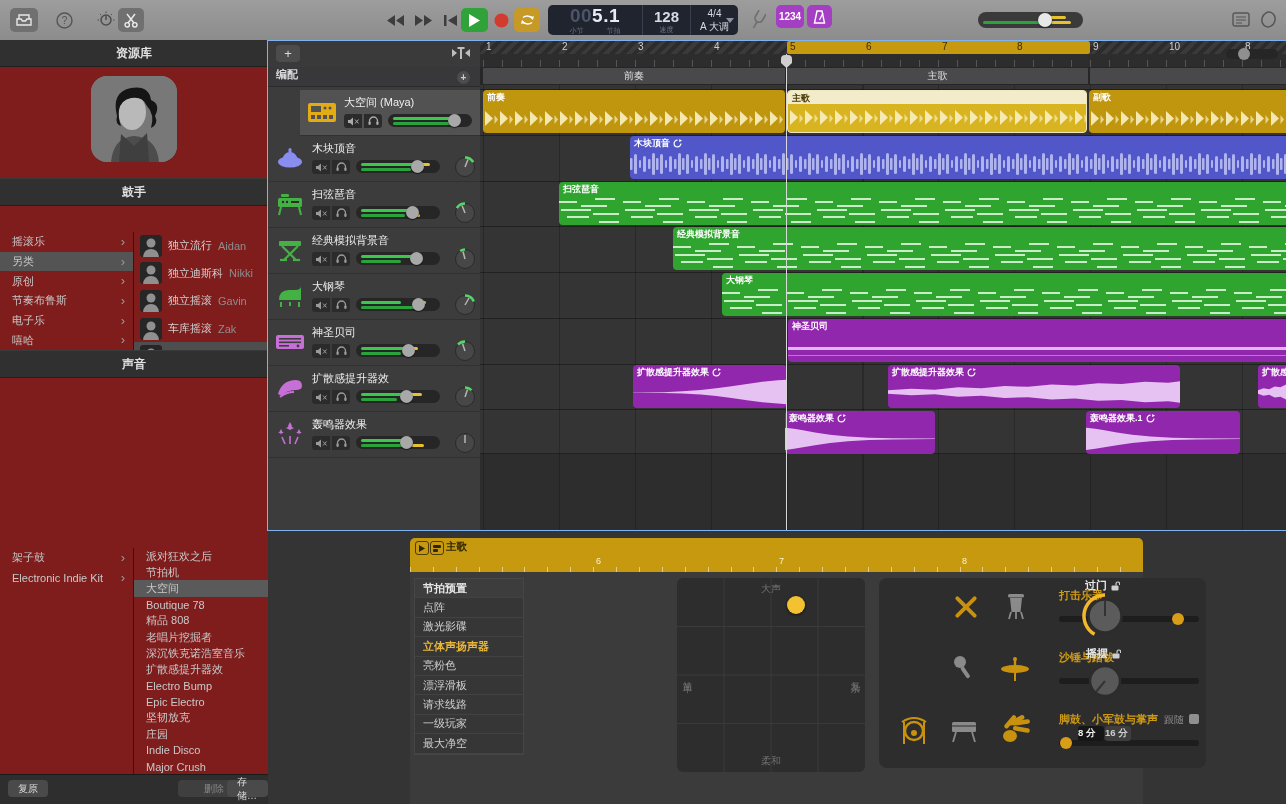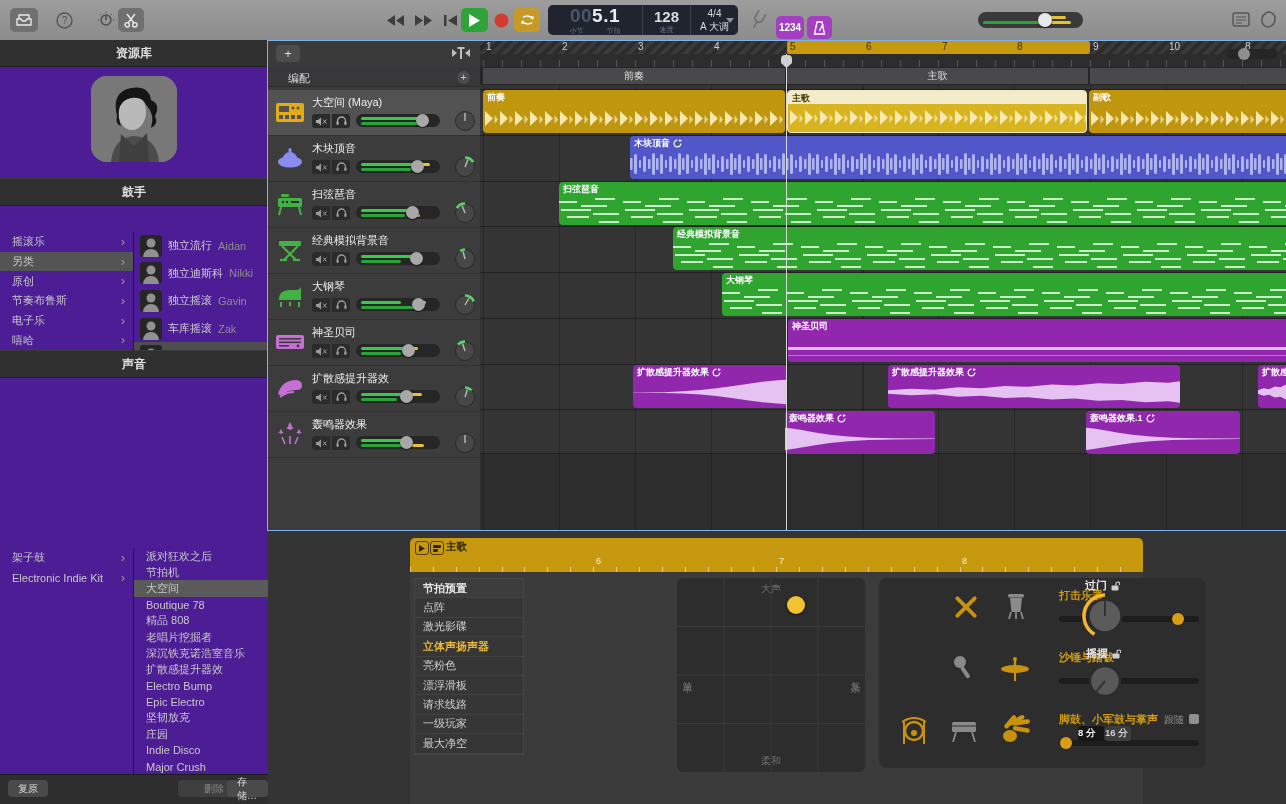--- a/index.html
+++ b/index.html
@@ -15,26 +15,26 @@
   .lcd{position:absolute;left:548px;top:5px;width:190px;height:30px;background:#20242f;border-radius:5px;display:flex;}
   .lcdsec{position:relative;height:100%;}
   .lcd .div{width:1px;background:#3a4050;height:100%;}
   .lcdpos{width:94px;text-align:center;}
   .lcdbig{font-size:19px;font-weight:bold;color:#e8ebf2;line-height:20px;letter-spacing:.5px;}
   .lcddim{color:#4c5568;}
   .lcdlab{font-size:7px;color:#6b7486;display:flex;justify-content:space-around;padding:0 10px;}
   .lcdtempo{width:47px;text-align:center;}
   .lcdkey{width:47px;text-align:center;font-size:10px;color:#d7dbe4;line-height:13px;padding-top:2px;}
   .chev{position:absolute;right:4px;top:13px;width:0;height:0;border-left:4px solid transparent;border-right:4px solid transparent;border-top:5px solid #8a93a6;}
-  .pbtn{position:absolute;top:16px;height:23px;border-radius:5px;background:#a43fc4;color:#fff;display:flex;align-items:center;justify-content:center;font-size:10px;font-weight:bold;}
+  .pbtn{position:absolute;top:5px;height:23px;border-radius:5px;background:#a43fc4;color:#fff;display:flex;align-items:center;justify-content:center;font-size:10px;font-weight:bold;}
   .mvol{position:absolute;left:978px;top:12px;width:105px;height:16px;background:#3a3a3a;border-radius:8px;}
   .mvol i{position:absolute;height:3px;border-radius:2px;}
   .mvol b{position:absolute;left:60px;top:1px;width:14px;height:14px;border-radius:50%;background:#e8e8e8;box-shadow:0 1px 2px rgba(0,0,0,.5);}
   
-  .sb{position:absolute;left:0;top:40px;width:268px;height:764px;background:#4c1d95;border-right:1px solid #1c1c1c;}
+  .sb{position:absolute;left:0;top:40px;width:268px;height:764px;background:#7f1d1d;border-right:1px solid #1c1c1c;}
   .sbhead{height:26px;background:#303030;border-top:1px solid #3a3a3a;border-bottom:1px solid #1f1f1f;
           display:flex;align-items:center;justify-content:center;font-size:12px;font-weight:bold;color:#e2e2e2;}
   .cats .row{height:19.7px;display:flex;align-items:center;padding:0 8px 0 12px;font-size:11px;color:#c8c8c8;}
   .cats .row.selected{background:#545454;}
   .cats .row .lab{flex:1;}
   .chr{color:#9a9a9a;font-size:13px;line-height:10px;}
   .twocol{position:relative;}
   .colL{position:absolute;left:0;top:0;width:134px;border-right:1px solid #1e1e1e;box-sizing:border-box;}
   .colR{position:absolute;left:134px;top:0;width:134px;}
   .drm .row{height:27.6px;display:flex;align-items:center;padding-left:6px;font-size:11px;color:#d0d0d0;gap:6px;}
@@ -48,25 +48,25 @@
         display:flex;align-items:center;justify-content:center;padding:0 10px;box-sizing:border-box;}
   .fbtn.dim{color:#858585;background:#3f3f3f;padding-left:26px;}
   
   .main{position:absolute;left:268px;top:41px;width:1018px;height:489px;background:#333;
         outline:2px solid #7fb2f0;outline-offset:-1px;z-index:2;}
   .tcol{position:absolute;left:0;top:0;width:212px;height:489px;background:#3c3c3c;border-right:1px solid #222;}
   .tcoltop{position:absolute;left:0;top:0;width:212px;height:26px;background:#3a3a3a;border-bottom:1px solid #2a2a2a;}
   .addtr{position:absolute;left:8px;top:4px;width:24px;height:17px;background:#4c4c4c;border-radius:4px;color:#ddd;
          font-size:13px;display:flex;align-items:center;justify-content:center;line-height:0;}
   .arrrow{position:absolute;left:0;top:26px;width:212px;height:20px;background:#38383a;border-bottom:1px solid #2a2a2a;
-          display:flex;align-items:flex-end;padding-left:20px;font-size:11px;font-weight:normal;color:#d8d8d8;box-sizing:border-box;}
+          display:flex;align-items:flex-start;padding-left:8px;font-size:11px;font-weight:bold;color:#d8d8d8;box-sizing:border-box;}
   .arrplus{position:absolute;right:10px;top:3.5px;width:13px;height:13px;border-radius:50%;background:#4c4c4c;color:#ccc;
            font-size:10px;display:flex;align-items:center;justify-content:center;}
   .trk{position:absolute;left:0;width:212px;height:45px;background:#3c3c3c;border-bottom:1px solid #313131;}
-  .trk.sel{background:#525252;}
+  .trk.sel{background:#525252;margin-left:32px;}
   .trkname{position:absolute;left:44px;top:5px;font-size:11px;color:#eee;white-space:nowrap;}
   .ticon{position:absolute;left:4px;top:4px;width:36px;height:36px;}
   .msbtn{position:absolute;top:24px;width:18px;height:14px;background:#2b2b2b;display:flex;align-items:center;justify-content:center;}
   .msbtn.m{left:44px;border-radius:3px 0 0 3px;}
   .msbtn.s{left:63px;border-radius:0 3px 3px 0;margin-left:1px;}
   .vsl{position:absolute;left:88px;top:24px;width:84px;height:13px;background:#262626;border-radius:7px;}
   .vsl i{position:absolute;height:3px;border-radius:2px;background:#3bc94b;left:5px;}
   .vsl i.b2{background:#2aa33c;}
   .vsl i.yl{background:#e6c233;}
   .vsl b{position:absolute;top:0;width:13px;height:13px;border-radius:50%;background:#a8a8a8;box-shadow:0 1px 1px rgba(0,0,0,.6);}

